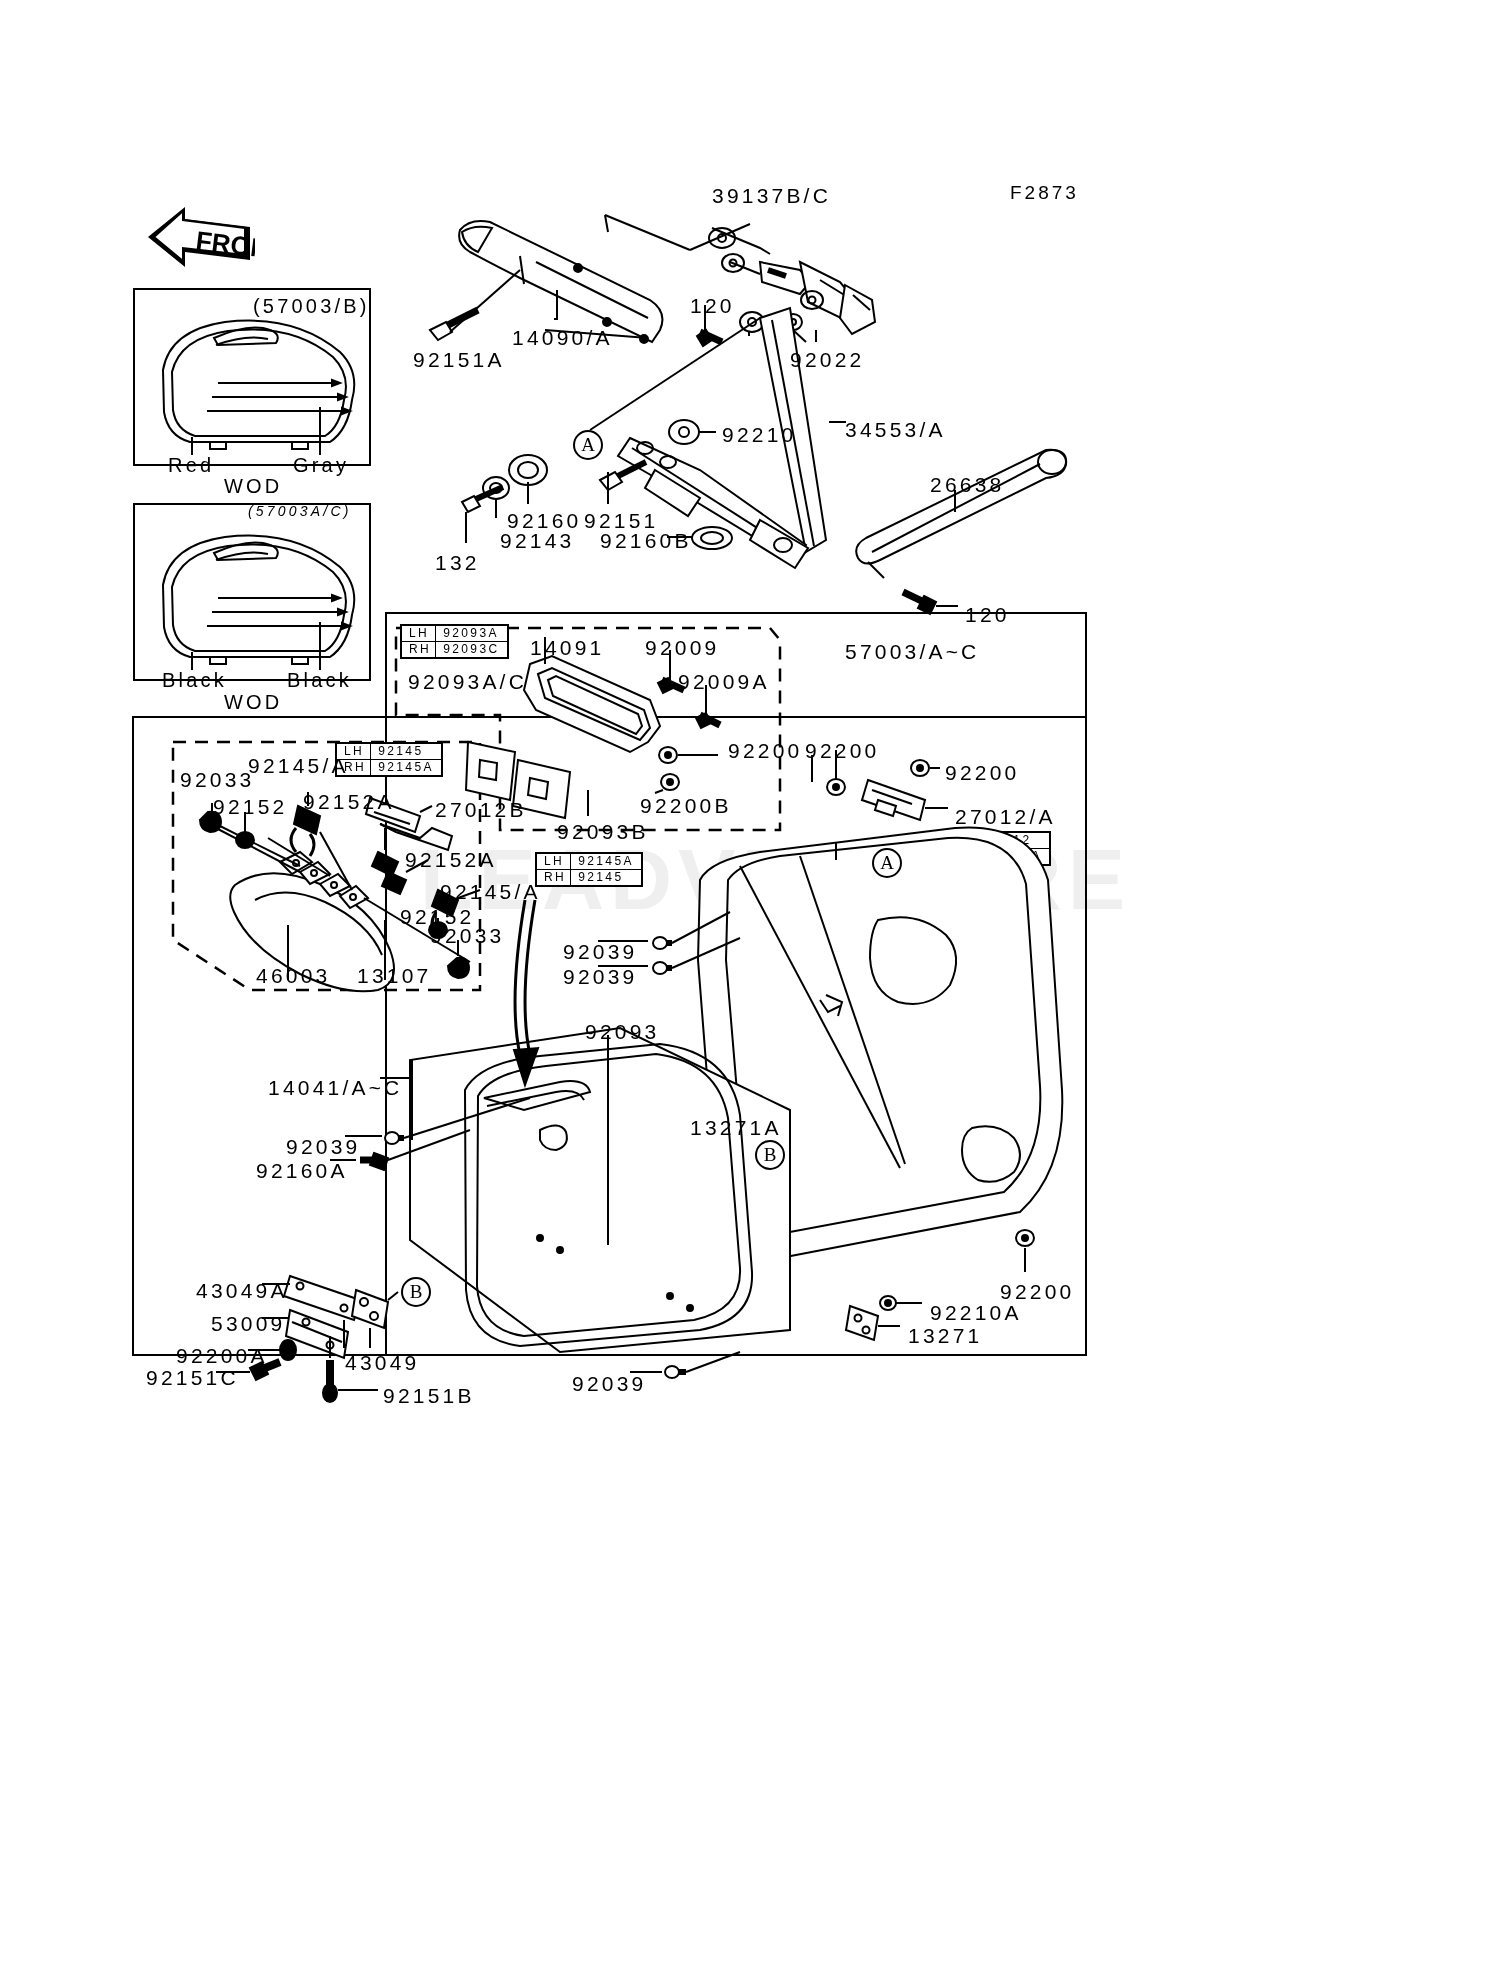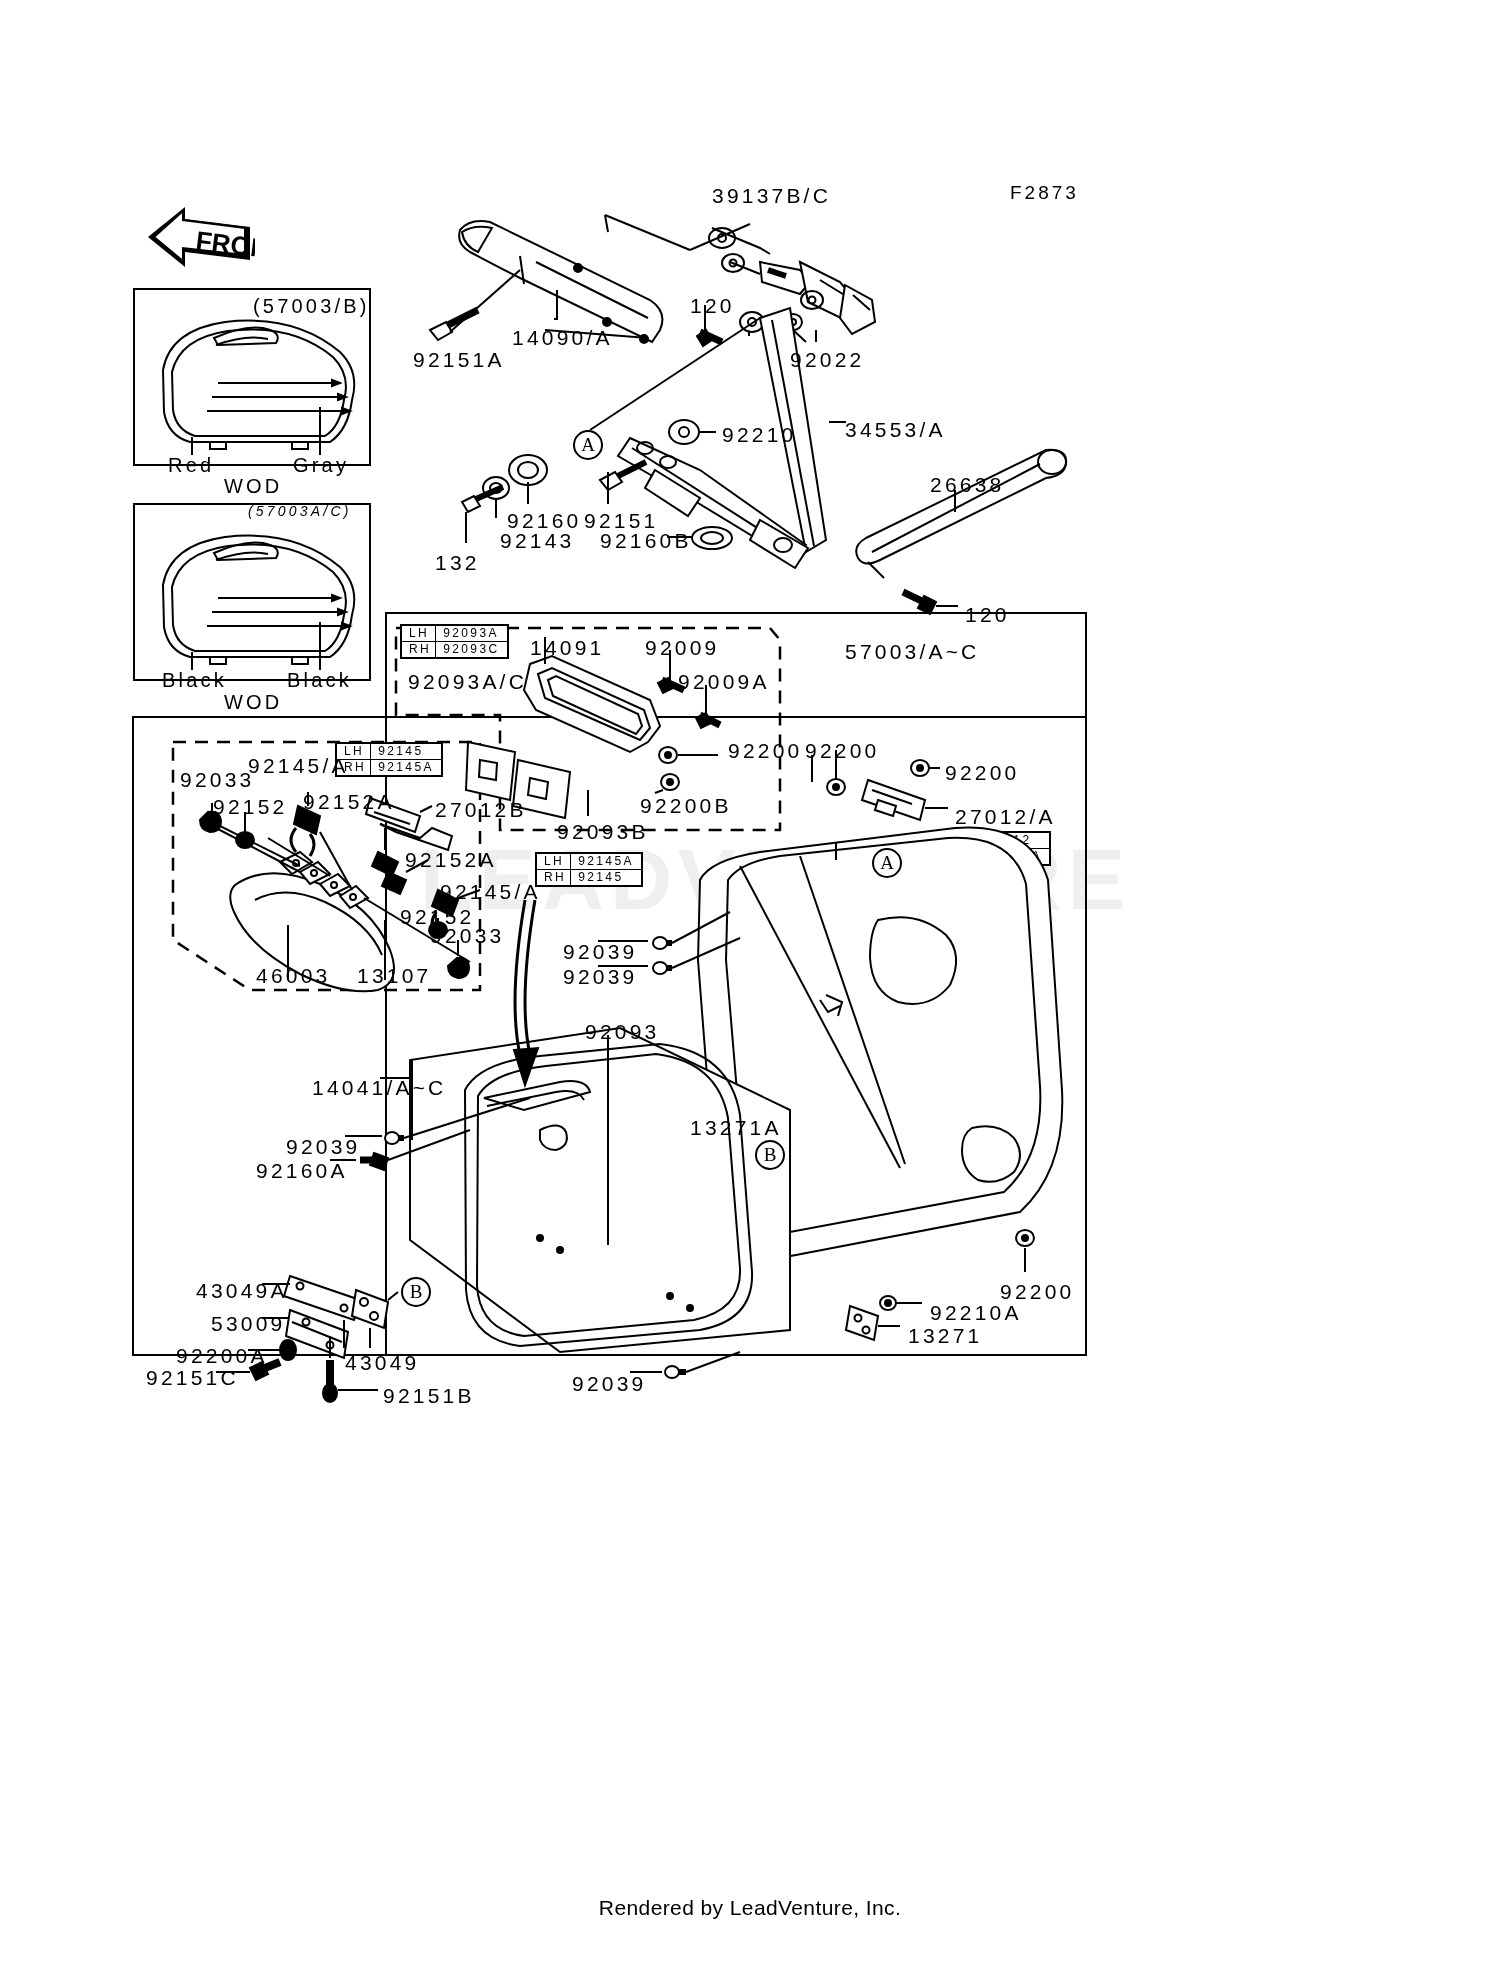--- a/index.html
+++ b/index.html
@@ -554,35 +554,34 @@
   <div class="lbl" style="left:435px; top:799px;">27012B</div>
   <div class="lbl" style="left:405px; top:849px;">92152A</div>
   <div class="lbl" style="left:440px; top:881px;">92145/A</div>
   <div class="lbl" style="left:400px; top:906px;">92152</div>
   <div class="lbl" style="left:430px; top:925px;">92033</div>
   <div class="lbl" style="left:256px; top:965px;">46003</div>
   <div class="lbl" style="left:357px; top:965px;text-align:right;">13107</div>
   <div class="lbl" style="left:563px; top:941px;">92039</div>
   <div class="lbl" style="left:563px; top:966px;">92039</div>
   <div class="lbl" style="left:585px; top:1021px;">92093</div>
-  <div class="lbl" style="left:268px; top:1077px;margin-left:44px;">14041/A~C</div>
+  <div class="lbl" style="left:268px; top:1077px;">14041/A~C</div>
   <div class="lbl" style="left:690px; top:1117px;">13271A</div>
   <div class="lbl" style="left:286px; top:1136px;">92039</div>
   <div class="lbl" style="left:256px; top:1160px;">92160A</div>
   <div class="lbl" style="left:1000px; top:1281px;">92200</div>
   <div class="lbl" style="left:196px; top:1280px;">43049A</div>
   <div class="lbl" style="left:211px; top:1313px;">53009</div>
   <div class="lbl" style="left:176px; top:1345px;">92200A</div>
   <div class="lbl" style="left:146px; top:1367px;">92151C</div>
   <div class="lbl" style="left:345px; top:1352px;">43049</div>
   <div class="lbl" style="left:383px; top:1385px;">92151B</div>
   <div class="lbl" style="left:930px; top:1302px;">92210A</div>
   <div class="lbl" style="left:908px; top:1325px;">13271</div>
   <div class="lbl" style="left:572px; top:1373px;">92039</div>
 
   <div class="circ" style="left:573px; top:430px;">A</div>
   <div class="circ" style="left:872px; top:848px;">A</div>
   <div class="circ" style="left:755px; top:1140px;">B</div>
   <div class="circ" style="left:401px; top:1277px;">B</div>
 
-  <div class="footer" style="top:1896px;">Rendered by LeadVenture, Inc.</div>
 
 </div>
 
 </body></html>

